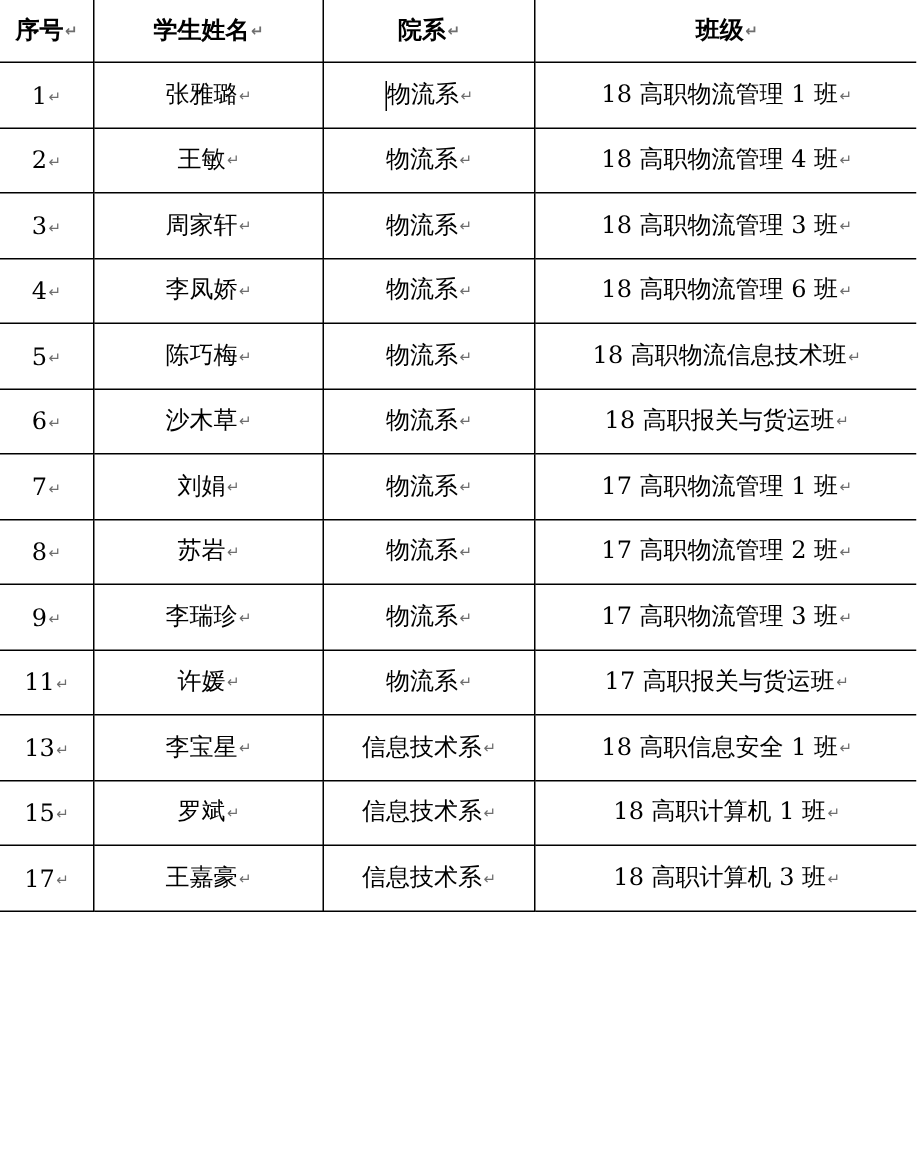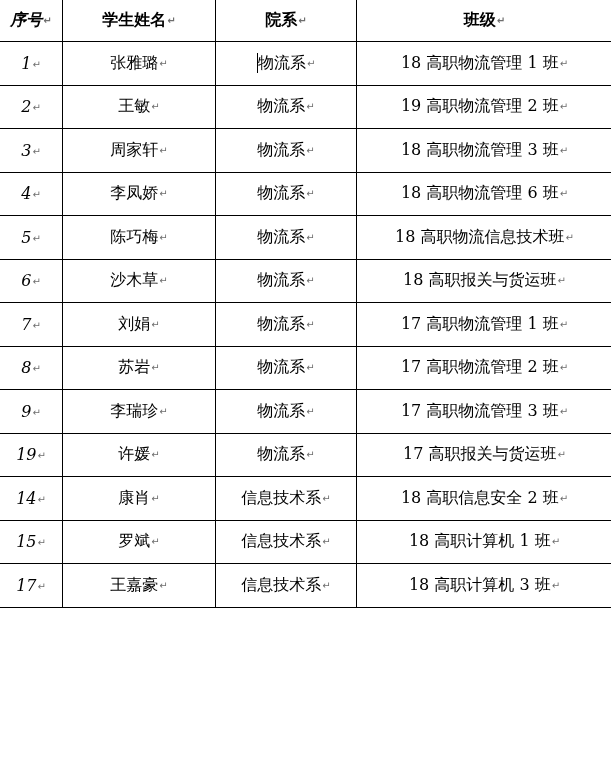--- a/index.html
+++ b/index.html
@@ -26,21 +26,21 @@
     padding: 0;
     text-align: center;
     vertical-align: middle;
     font-size: 16px;
     font-weight: normal;
     white-space: nowrap;
     overflow: visible;
   }
   .doc-table th { height: 41px; font-weight: bold; }
   .doc-table td { height: 42.5px; }
-  .c1 { width: 62px;  border-right: 1px solid #000000; font-style: italic; }
+  .c1 { width: 62px;  border-right: 1px solid #000000; }
   .c2 { width: 152px; border-right: 1px solid #000000; margin-left: 29px; }
   .c3 { width: 140px; border-right: 1px solid #000000; }
   .c4 { width: 255px; }
   .cell-text { color: #000000; }
   .pmark {
     font-size: 10px;
     color: #6e6e6e;
     margin-left: 1px;
     vertical-align: 1px;
     font-family: "DejaVu Sans", sans-serif;
@@ -79,21 +79,21 @@
         <tr>
     <td class="c1"><span class="cell-text">1</span><span class="pmark">↵</span></td>
     <td class="c2"><span class="cell-text">张雅璐</span><span class="pmark">↵</span></td>
     <td class="c3"><span class="caret"></span><span class="cell-text">物流系</span><span class="pmark">↵</span></td>
     <td class="c4"><span class="cell-text">18 高职物流管理 1 班</span><span class="pmark">↵</span></td>
   </tr>
         <tr>
     <td class="c1"><span class="cell-text">2</span><span class="pmark">↵</span></td>
     <td class="c2"><span class="cell-text">王敏</span><span class="pmark">↵</span></td>
     <td class="c3"><span class="cell-text">物流系</span><span class="pmark">↵</span></td>
-    <td class="c4"><span class="cell-text">19 高职物流管理 2 班</span><span class="pmark">↵</span></td>
+    <td class="c4"><span class="cell-text">18 高职物流管理 4 班</span><span class="pmark">↵</span></td>
   </tr>
         <tr>
     <td class="c1"><span class="cell-text">3</span><span class="pmark">↵</span></td>
     <td class="c2"><span class="cell-text">周家轩</span><span class="pmark">↵</span></td>
     <td class="c3"><span class="cell-text">物流系</span><span class="pmark">↵</span></td>
     <td class="c4"><span class="cell-text">18 高职物流管理 3 班</span><span class="pmark">↵</span></td>
   </tr>
         <tr>
     <td class="c1"><span class="cell-text">4</span><span class="pmark">↵</span></td>
     <td class="c2"><span class="cell-text">李凤娇</span><span class="pmark">↵</span></td>
@@ -124,30 +124,30 @@
     <td class="c3"><span class="cell-text">物流系</span><span class="pmark">↵</span></td>
     <td class="c4"><span class="cell-text">17 高职物流管理 2 班</span><span class="pmark">↵</span></td>
   </tr>
         <tr>
     <td class="c1"><span class="cell-text">9</span><span class="pmark">↵</span></td>
     <td class="c2"><span class="cell-text">李瑞珍</span><span class="pmark">↵</span></td>
     <td class="c3"><span class="cell-text">物流系</span><span class="pmark">↵</span></td>
     <td class="c4"><span class="cell-text">17 高职物流管理 3 班</span><span class="pmark">↵</span></td>
   </tr>
         <tr>
-    <td class="c1"><span class="cell-text">19</span><span class="pmark">↵</span></td>
+    <td class="c1"><span class="cell-text">11</span><span class="pmark">↵</span></td>
     <td class="c2"><span class="cell-text">许媛</span><span class="pmark">↵</span></td>
     <td class="c3"><span class="cell-text">物流系</span><span class="pmark">↵</span></td>
     <td class="c4"><span class="cell-text">17 高职报关与货运班</span><span class="pmark">↵</span></td>
   </tr>
         <tr>
-    <td class="c1"><span class="cell-text">14</span><span class="pmark">↵</span></td>
-    <td class="c2"><span class="cell-text">康肖</span><span class="pmark">↵</span></td>
+    <td class="c1"><span class="cell-text">13</span><span class="pmark">↵</span></td>
+    <td class="c2"><span class="cell-text">李宝星</span><span class="pmark">↵</span></td>
     <td class="c3"><span class="cell-text">信息技术系</span><span class="pmark">↵</span></td>
-    <td class="c4"><span class="cell-text">18 高职信息安全 2 班</span><span class="pmark">↵</span></td>
+    <td class="c4"><span class="cell-text">18 高职信息安全 1 班</span><span class="pmark">↵</span></td>
   </tr>
         <tr>
     <td class="c1"><span class="cell-text">15</span><span class="pmark">↵</span></td>
     <td class="c2"><span class="cell-text">罗斌</span><span class="pmark">↵</span></td>
     <td class="c3"><span class="cell-text">信息技术系</span><span class="pmark">↵</span></td>
     <td class="c4"><span class="cell-text">18 高职计算机 1 班</span><span class="pmark">↵</span></td>
   </tr>
         <tr>
     <td class="c1"><span class="cell-text">17</span><span class="pmark">↵</span></td>
     <td class="c2"><span class="cell-text">王嘉豪</span><span class="pmark">↵</span></td>

